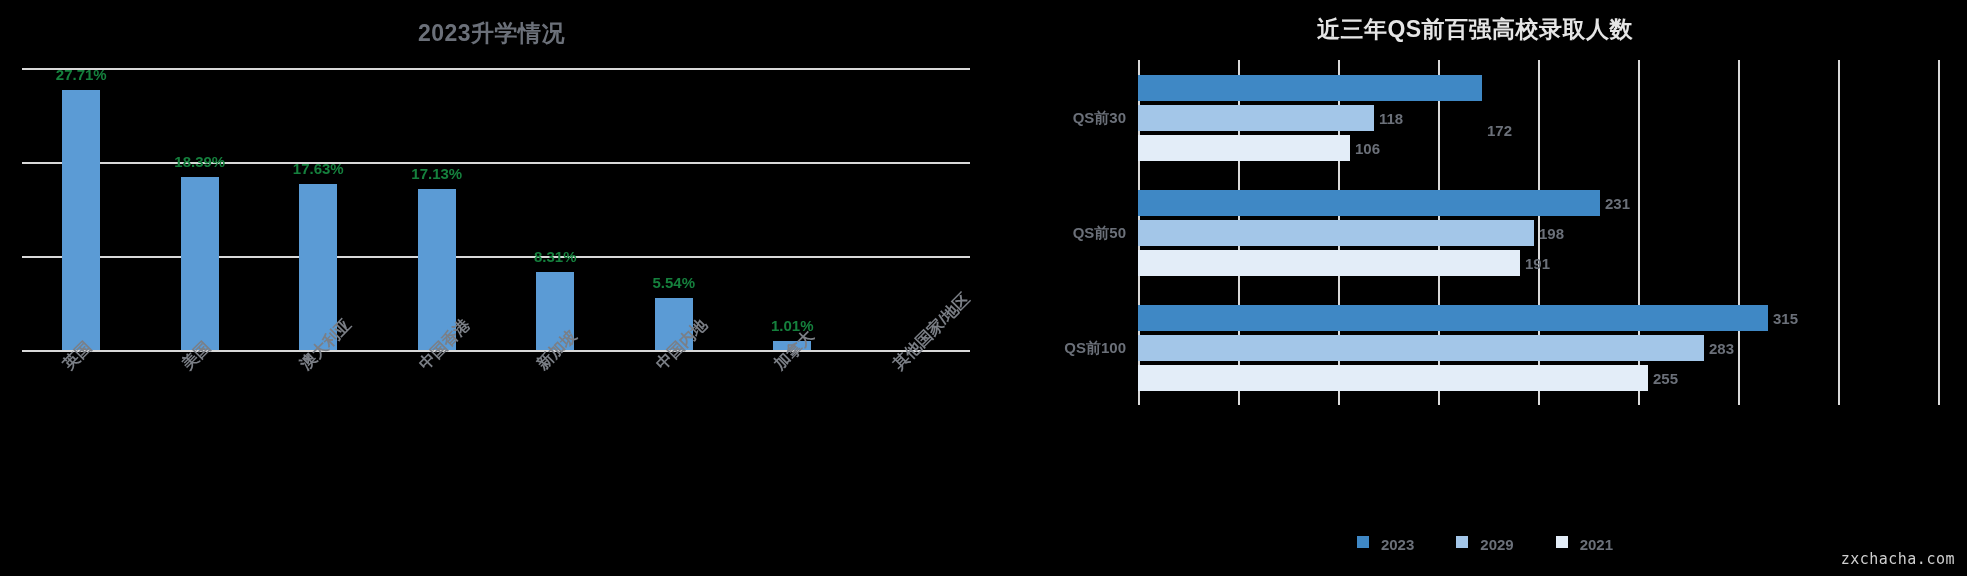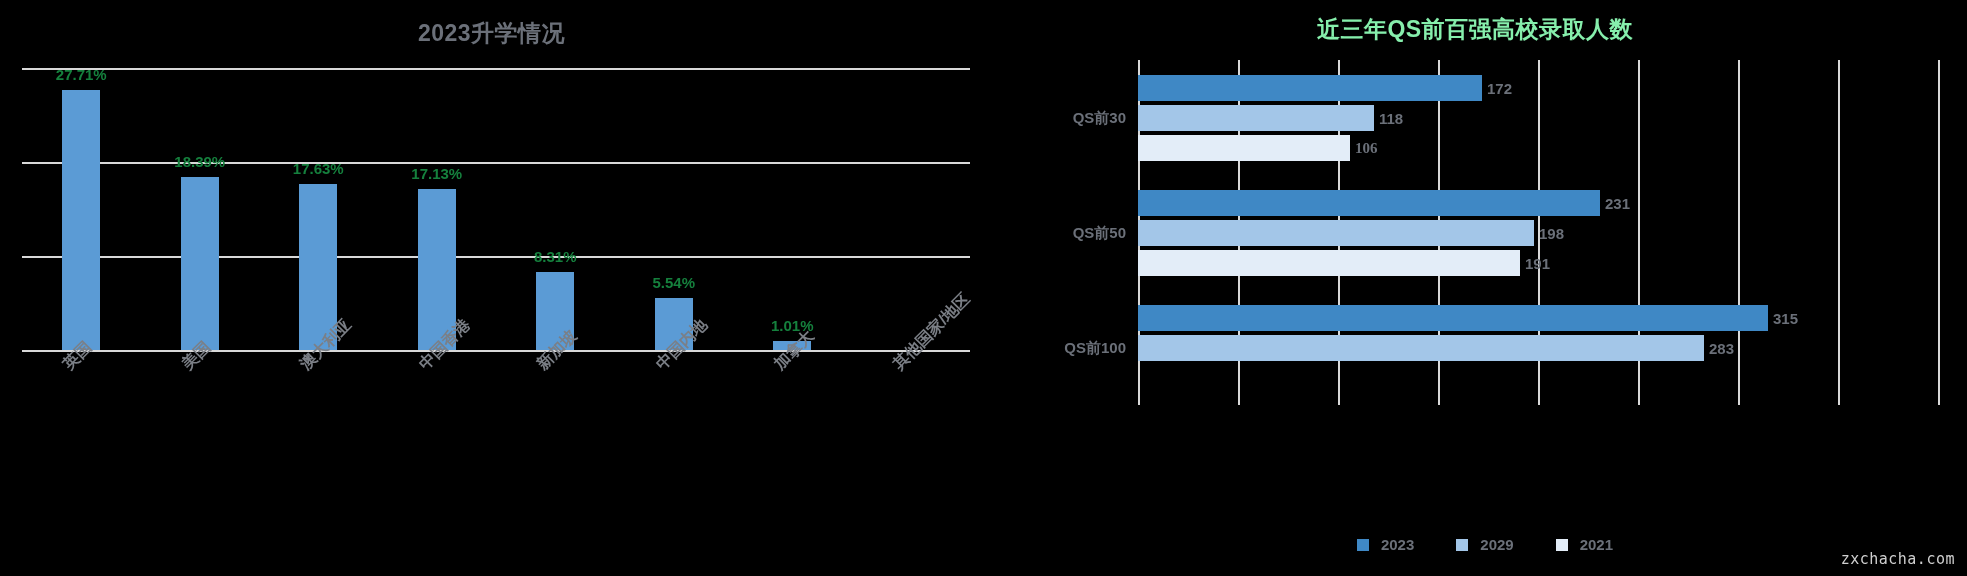--- a/index.html
+++ b/index.html
@@ -93,21 +93,21 @@
   #right-panel {
     position: absolute;
     left: 983px; top: 0;
     width: 984px; height: 576px;
   }
   #right-title {
     position: absolute;
     left: 0; top: 14px;
     width: 984px;
     text-align: center;
-    color: #86efac;
+    color: #e5e5e5;
     font-size: 23px;
     font-weight: bold;
     letter-spacing: 0.5px;
     white-space: nowrap;
   }
   
   #right-plot {
     position: absolute;
     left: 155px;
     top: 60px;
@@ -158,21 +158,21 @@
     position: absolute;
     left: 0; top: 536px;
     width: 984px;
     display: flex;
     justify-content: center;
     align-items: center;
     gap: 22px;
   }
   .legend-item {
     display: flex;
-    align-items: center;
+    align-items: flex-start;
     gap: 12px;
     margin-left: 20px;
   }
   .legend-swatch {
     width: 12px; height: 12px;
     display: inline-block;
   }
   .legend-label {
     color: #6b7079;
     font-size: 15px;
@@ -251,29 +251,29 @@
         <div class="rgrid" style="left: 300px;"></div>
         <div class="rgrid" style="left: 400px;"></div>
         <div class="rgrid" style="left: 500px;"></div>
         <div class="rgrid" style="left: 600px;"></div>
         <div class="rgrid" style="left: 700px;"></div>
         <div class="rgrid" style="left: 800px;"></div>
         <div class="rgroup" style="top: 14.5px; height: 86px;">
           <div class="rcat" style="top: 34px;">QS前30</div>
           <div class="rbar-wrap">
             <div class="rbar" style="width: 344px; background: rgb(63, 136, 197);"></div>
-            <div class="rbar-val" style="left: 344px;">172</div>
+            <div class="rbar-val" style="left: 344px; margin-top: 42px;">172</div>
           </div>
           <div class="rbar-wrap">
             <div class="rbar" style="width: 236px; background: rgb(163, 198, 232);"></div>
             <div class="rbar-val" style="left: 236px;">118</div>
           </div>
           <div class="rbar-wrap">
             <div class="rbar" style="width: 212px; background: rgb(227, 237, 248);"></div>
-            <div class="rbar-val" style="left: 212px; font-family: Liberation Serif, serif;">106</div>
+            <div class="rbar-val" style="left: 212px;">106</div>
           </div>
         </div>
         <div class="rgroup" style="top: 129.5px; height: 86px;">
           <div class="rcat" style="top: 34px;">QS前50</div>
           <div class="rbar-wrap">
             <div class="rbar" style="width: 462px; background: rgb(63, 136, 197);"></div>
             <div class="rbar-val" style="left: 462px;">231</div>
           </div>
           <div class="rbar-wrap">
             <div class="rbar" style="width: 396px; background: rgb(163, 198, 232);"></div>
@@ -286,20 +286,24 @@
         </div>
         <div class="rgroup" style="top: 244.5px; height: 86px;">
           <div class="rcat" style="top: 34px;">QS前100</div>
           <div class="rbar-wrap">
             <div class="rbar" style="width: 630px; background: rgb(63, 136, 197);"></div>
             <div class="rbar-val" style="left: 630px;">315</div>
           </div>
           <div class="rbar-wrap">
             <div class="rbar" style="width: 566px; background: rgb(163, 198, 232);"></div>
             <div class="rbar-val" style="left: 566px;">283</div>
+          </div>
+          <div class="rbar-wrap">
+            <div class="rbar" style="width: 510px; background: rgb(227, 237, 248);"></div>
+            <div class="rbar-val" style="left: 510px;">255</div>
           </div>
         </div>
       </div>
     <div id="right-legend">
         <div class="legend-item">
           <span class="legend-swatch" style="background: rgb(63, 136, 197);"></span>
           <span class="legend-label">2023</span>
         </div>
         <div class="legend-item">
           <span class="legend-swatch" style="background: rgb(163, 198, 232);"></span>

